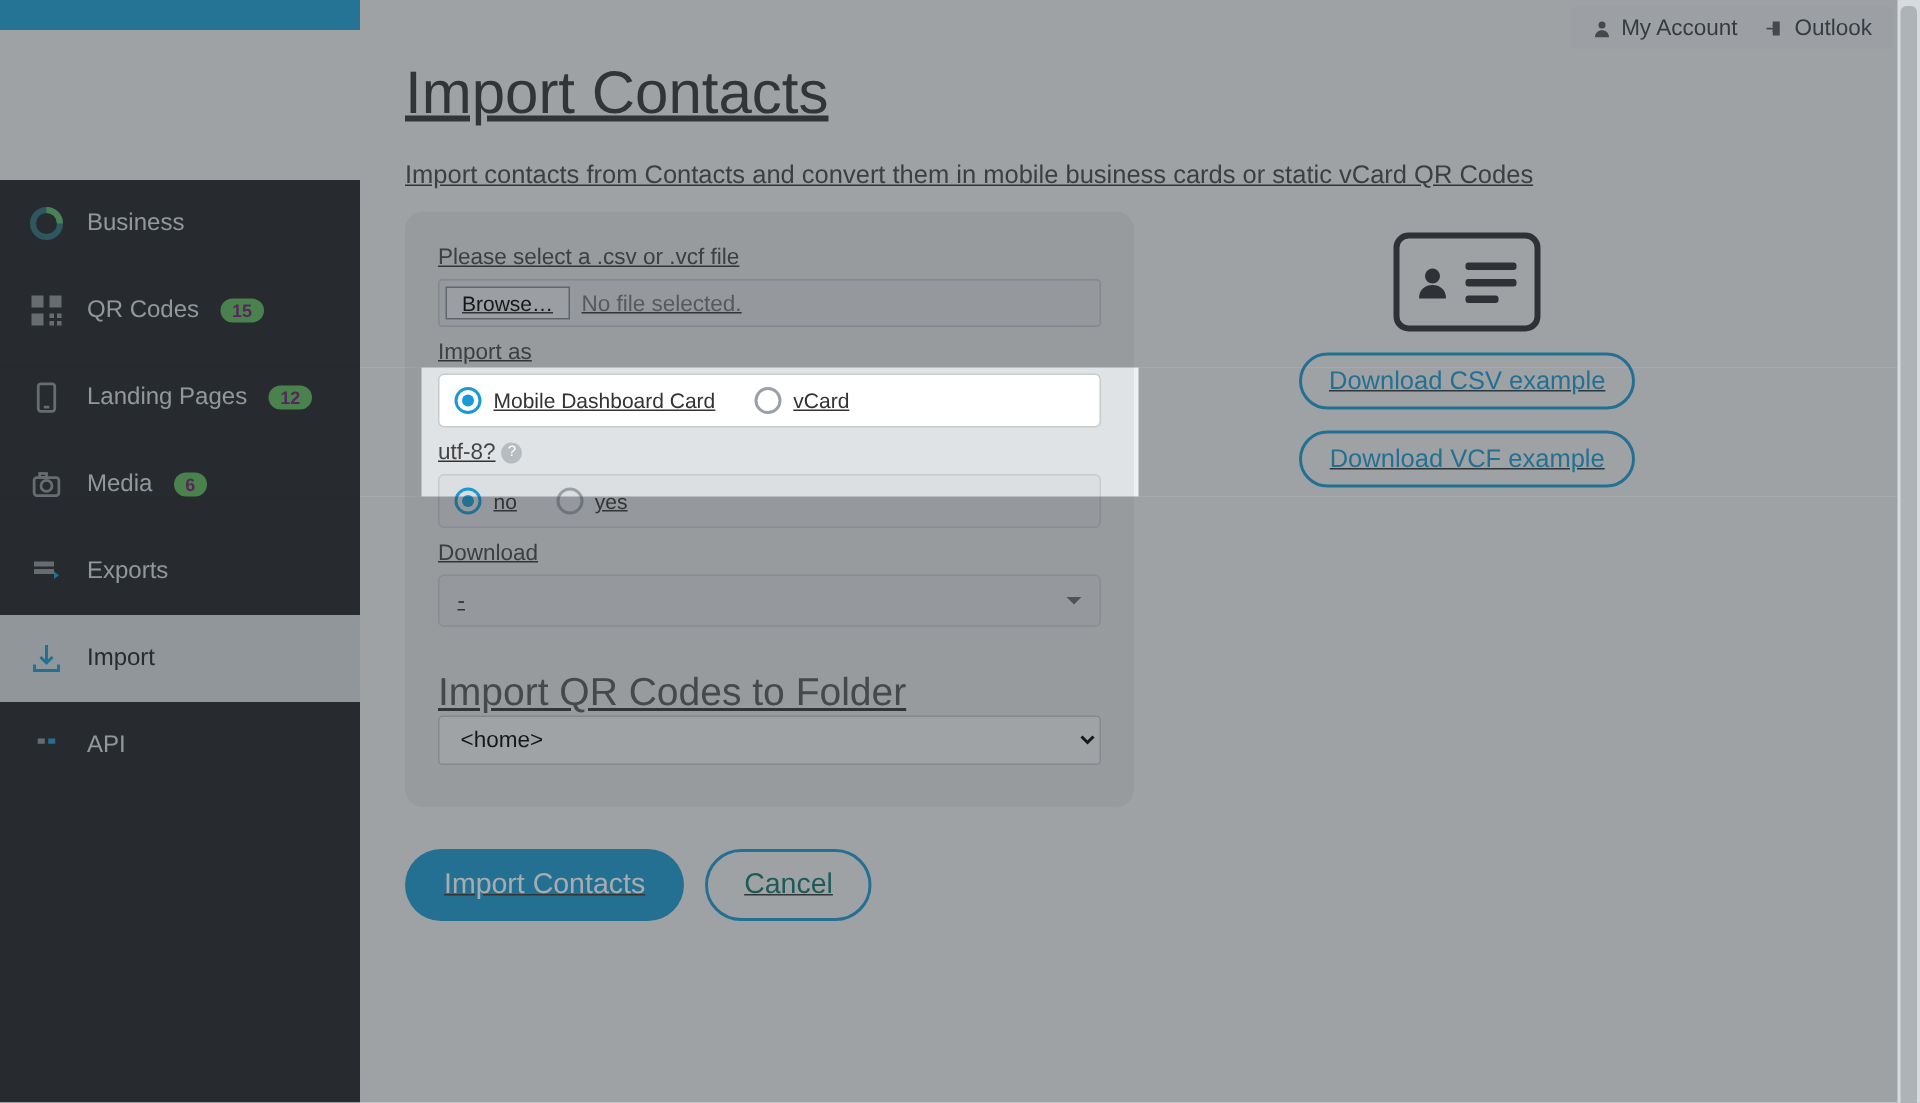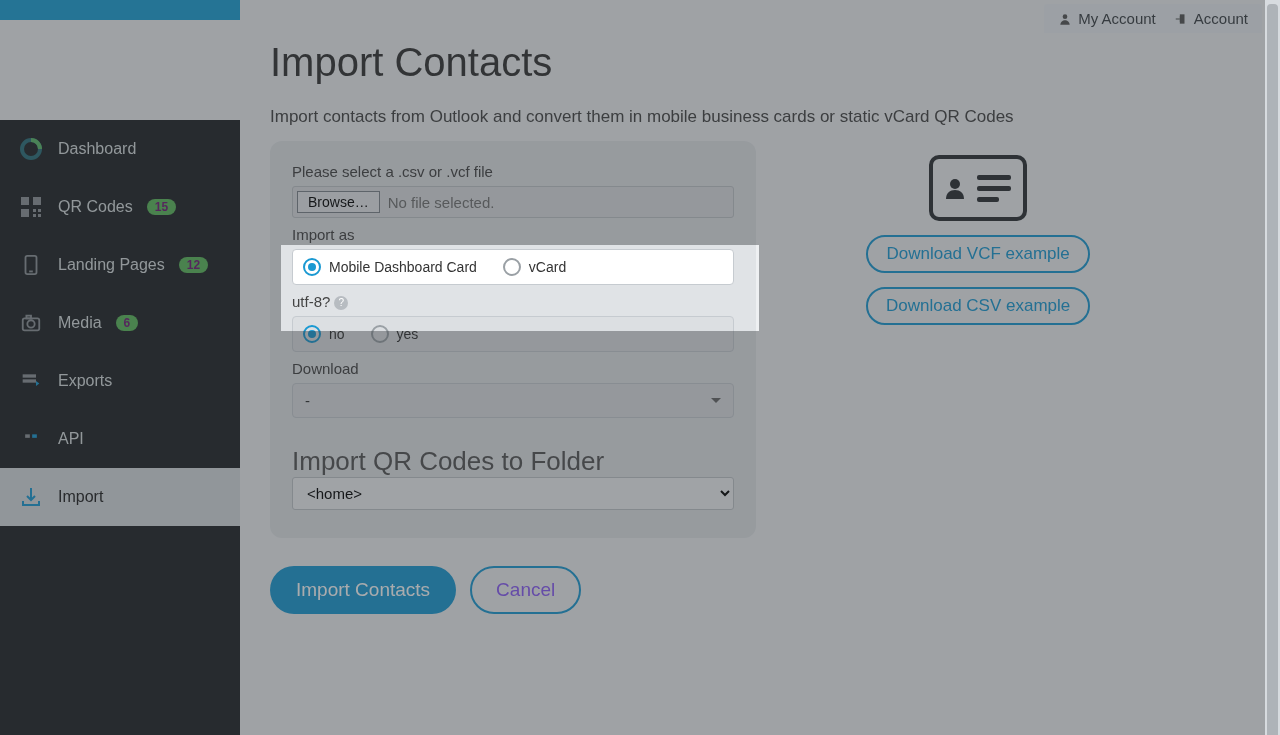--- a/index.html
+++ b/index.html
@@ -26,21 +26,21 @@
   .sidebar-gap { height: 100px; background: #eef0f2; }
   .sidebar-item {
     display: flex; align-items: center; gap: 14px; padding: 16px 18px;
     font-size: 16px; cursor: pointer; color: #d7dddf;
   }
   .sidebar-item.active { background: #d6dbdf; color: #222; }
   .sidebar-item .icon { width: 26px; height: 26px; display: inline-flex; align-items: center; justify-content: center; }
   .badge { background: #5cb85c; color: #701a75; font-size: 12px; padding: 1px 8px; border-radius: 10px; font-weight: 600; }
 
   
-  .main { flex: 1; padding: 40px 30px; position: relative; color: #333; }
+  .main { flex: 1; padding: 40px 30px; position: relative; color: #333; text-decoration: underline; }
   h1 { font-weight: 400; font-size: 40px; color: #333; margin-bottom: 22px; }
   .subtitle { font-size: 17px; color: #444; margin-bottom: 14px; }
 
   .content-row { display: flex; gap: 110px; align-items: flex-start; }
 
   .form-card {
     width: 486px; background: #e0e3e6; border-radius: 12px; padding: 22px 22px 28px;
   }
   .field-label { font-size: 15px; color: #444; margin-bottom: 6px; display: block; }
   .file-row { background: #dcdfe2; border: 1px solid #bfc4c8; padding: 4px; border-radius: 3px; display: flex; align-items: center; gap: 8px; }
@@ -76,21 +76,21 @@
     width: 100%; background: #eff1f3; border: 1px solid #bfc4c8; border-radius: 3px;
     padding: 6px 10px; font-size: 15px;
   }
 
   .actions { margin-top: 28px; display: flex; gap: 14px; }
   .btn-primary {
     background: #1a99d2; color: #fff; border: none; padding: 13px 26px;
     border-radius: 30px; font-size: 19px; cursor: pointer;
   }
   .btn-secondary {
-    background: transparent; color: #8b5cf6; border: 2px solid #1a99d2;
+    background: transparent; color: #0f766e; border: 2px solid #1a99d2;
     padding: 11px 24px; border-radius: 30px; font-size: 19px; cursor: pointer;
   }
 
   
   .right-panel { display: flex; flex-direction: column; align-items: center; gap: 14px; margin-top: 14px; }
   .contact-card-icon { width: 98px; height: 66px; border: 4px solid #2b2f33; border-radius: 10px; display: flex; align-items: center; padding: 0 10px; gap: 10px; }
   .cc-person { width: 24px; height: 24px; }
   .cc-lines { display: flex; flex-direction: column; gap: 6px; }
   .cc-line { width: 34px; height: 5px; background: #2b2f33; border-radius: 2px; }
   .cc-line.short { width: 22px; }
@@ -126,21 +126,21 @@
     <div class="topstrip"></div>
     <div class="sidebar-gap"></div>
 
     <div class="sidebar-item">
       <span class="icon">
         <svg viewBox="0 0 24 24" width="24" height="24">
             <circle cx="12" cy="12" r="9" fill="none" stroke="#2b6f7a" stroke-width="4"></circle>
             <path d="M12 3 A9 9 0 0 1 21 12" fill="none" stroke="#5cb869" stroke-width="4"></path>
           </svg>
       </span>
-      <span>Dashboard</span>
+      <span>Business</span>
     </div>
 
     <div class="sidebar-item">
       <span class="icon">
         <svg viewBox="0 0 24 24" width="24" height="24" fill="#8d9398">
             <rect x="2" y="2" width="8" height="8"></rect>
             <rect x="14" y="2" width="8" height="8"></rect>
             <rect x="2" y="14" width="8" height="8"></rect>
             <rect x="14" y="14" width="3" height="3"></rect>
             <rect x="19" y="14" width="3" height="3"></rect>
@@ -179,63 +179,63 @@
       <span class="icon">
         <svg viewBox="0 0 24 24" width="24" height="20" fill="#8d9398">
             <rect x="2" y="4" width="16" height="4"></rect>
             <rect x="2" y="10" width="16" height="4"></rect>
             <path d="M18 12 l4 3 l-4 3 z" fill="#1a99d2"></path>
           </svg>
       </span>
       <span>Exports</span>
     </div>
 
-    <div class="sidebar-item">
-      <span class="icon">
-        <svg viewBox="0 0 24 24" width="24" height="14" fill="#8d9398">
-            <rect x="2" y="4" width="8" height="6"></rect>
-            <rect x="14" y="4" width="8" height="6" fill="#1a99d2"></rect>
-          </svg>
-      </span>
-      <span>API</span>
-    </div>
-
     <div class="sidebar-item active">
       <span class="icon">
         <svg viewBox="0 0 24 24" width="24" height="24" fill="none" stroke="#1a99d2" stroke-width="2">
             <path d="M4 16 v4 h16 v-4"></path>
             <path d="M12 3 v12"></path>
             <path d="M8 11 l4 4 l4 -4"></path>
           </svg>
       </span>
       <span>Import</span>
+    </div>
+
+    <div class="sidebar-item">
+      <span class="icon">
+        <svg viewBox="0 0 24 24" width="24" height="14" fill="#8d9398">
+            <rect x="2" y="4" width="8" height="6"></rect>
+            <rect x="14" y="4" width="8" height="6" fill="#1a99d2"></rect>
+          </svg>
+      </span>
+      <span>API</span>
     </div>
   </div>
 
   <div class="main">
 
     <div class="topbar">
       <div class="item">
         <svg width="14" height="14" viewBox="0 0 24 24" fill="#555">
             <circle cx="12" cy="8" r="4"></circle>
             <path d="M4 22 c0-5 4-8 8-8 s8 3 8 8z"></path>
           </svg>
         <span>My Account</span>
       </div>
       <div class="item">
         <svg width="14" height="14" viewBox="0 0 24 24" fill="#555">
             <path d="M10 4 h8 v16 h-8"></path>
             <path d="M3 12 h10 M10 8 l4 4 l-4 4" fill="none" stroke="#555" stroke-width="2"></path>
           </svg>
-        <span>Account</span>
+        <span>Outlook</span>
       </div>
     </div>
 
     <h1>Import Contacts</h1>
-    <p class="subtitle">Import contacts from Outlook and convert them in mobile business cards or static vCard QR Codes</p>
+    <p class="subtitle">Import contacts from Contacts and convert them in mobile business cards or static vCard QR Codes</p>
 
     <div class="content-row">
       <div class="form-card">
 
         <span class="field-label">Please select a .csv or .vcf file</span>
         <div class="file-row">
           <button class="browse-btn">Browse…</button>
           <span class="file-status">No file selected.</span>
         </div>
 
@@ -286,22 +286,22 @@
           <svg class="cc-person" viewBox="0 0 24 24" fill="#2b2f33">
               <circle cx="12" cy="8" r="5"></circle>
               <path d="M3 23 c0-6 4-9 9-9 s9 3 9 9z"></path>
             </svg>
           <div class="cc-lines">
             <div class="cc-line"></div>
               <div class="cc-line"></div>
               <div class="cc-line short"></div>
           </div>
         </div>
+        <button class="dl-link">Download CSV example</button>
         <button class="dl-link">Download VCF example</button>
-        <button class="dl-link">Download CSV example</button>
       </div>
     </div>
 
     <div class="actions">
       <button class="btn-primary">Import Contacts</button>
       <button class="btn-secondary">Cancel</button>
     </div>
 
   </div>
 </div>

